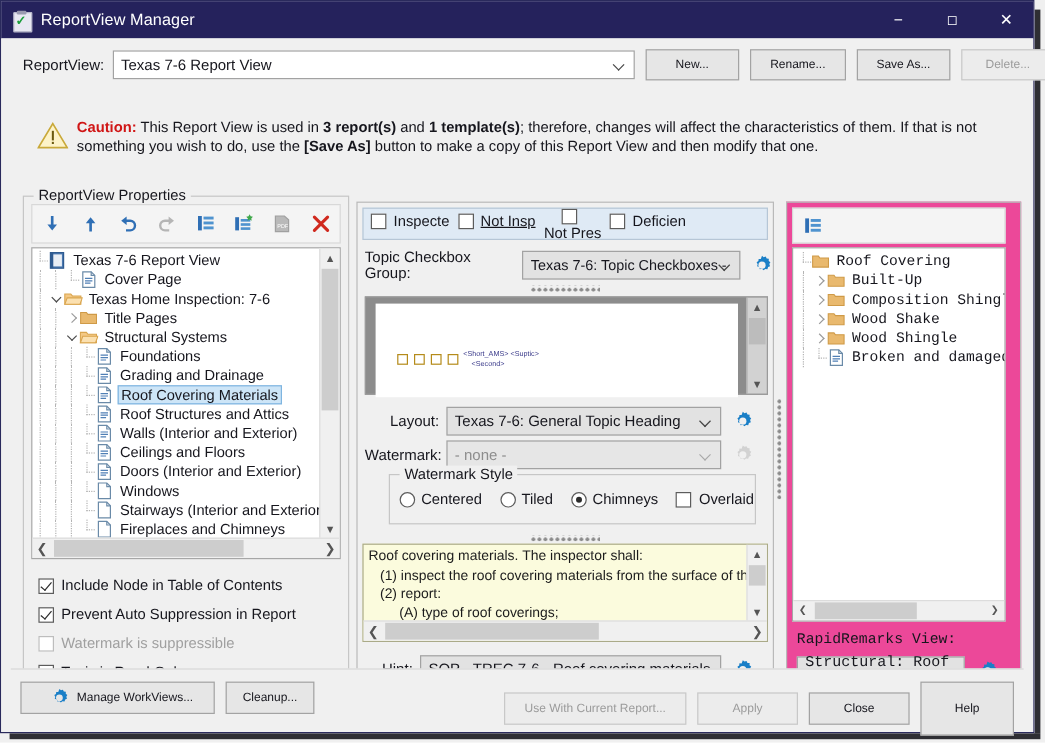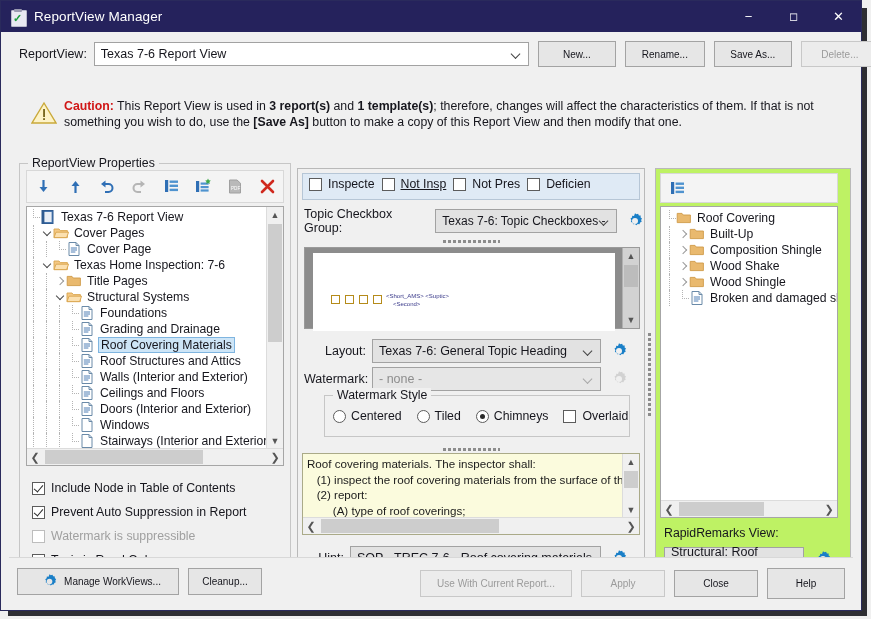--- a/index.html
+++ b/index.html
@@ -85,21 +85,21 @@
   .gear{width:18px;height:18px;flex:0 0 auto;}
   .dotgrip{height:7px;display:flex;align-items:center;justify-content:center;}
   .dotgrip span{display:block;width:58px;height:5px;background-image:radial-gradient(#8c8c8c 42%,transparent 43%);background-size:5px 5px;background-position:0 1px;}
   .preview{position:absolute;left:6px;top:78px;width:336px;height:82px;background:#8c8c8c;border:1px solid #9a9a9a;box-sizing:border-box;}
   .page{position:absolute;left:8px;top:5px;width:302px;height:78px;background:#ffffff;}
   .yline{font-size:11.6px;line-height:15.5px;color:#1b1b1b;white-space:nowrap;}
   .radio{width:13px;height:13px;border-radius:50%;border:1px solid #5c5c5c;background:#fff;box-sizing:border-box;margin-right:5px;position:relative;flex:0 0 auto;}
   .radio.on:after{content:"";position:absolute;left:3px;top:3px;width:5px;height:5px;border-radius:50%;background:#2b2b2b;}
 
   
-  #rightpanel{left:654px;top:136px;width:196px;height:419px;border:1px solid #b9b9b9;background:#bef264;box-sizing:border-box;position:absolute;}
+  #rightpanel{left:654px;top:136px;width:196px;height:419px;border:1px solid #b9b9b9;background:#ec4899;box-sizing:border-box;position:absolute;font-family:Liberation Mono, monospace;}
   .vsplit{position:absolute;left:646px;top:300px;width:6px;height:86px;}
   .vsplit span{display:block;width:4px;height:84px;background-image:radial-gradient(#8c8c8c 42%,transparent 43%);background-size:5px 5px;}
 
   .bottombar{position:absolute;left:8px;bottom:8px;right:8px;height:44px;background:#f0f0f0;border-top:1px solid #d8d8d8;}
 </style>
 </head>
 <body>
 
 <div id="app">
   <div class="win-shadow"></div>
@@ -218,33 +218,20 @@
                     <rect x="2" y="1.5" width="11" height="13" fill="#4a78b0" stroke="#2f5b90"></rect>
                     <rect x="3.2" y="3" width="8.4" height="10" fill="#e9eef5"></rect>
                     <rect x="2" y="1.5" width="2.4" height="13" fill="#2f5b90"></rect>
                   </svg></span>
                 <span class="tlabel">Texas 7-6 Report View</span>
               </div>
               <div class="tnode">
                 <span class="tw">
                   <span class="dots-v"></span>
                 </span>
-                <span class="exp">
-                  <span class="arr-d"></span>
-                </span>
-                <span class="ico"><svg width="16" height="16" viewBox="0 0 16 16">
-                    <path d="M1 4 H6 L7.3 5.6 H14.4 V12.6 H1 Z" fill="#f4c884" stroke="#d9a54e" stroke-width=".9"></path>
-                    <path d="M1 12.6 L3 7.2 H15.6 L13.6 12.6 Z" fill="#fbe0b0" stroke="#d9a54e" stroke-width=".9"></path>
-                  </svg></span>
-                <span class="tlabel">Cover Pages</span>
-              </div>
-              <div class="tnode">
-                <span class="tw">
-                  <span class="dots-v"></span>
-                </span>
                 <span class="tw">
                   <span class="dots-v"></span>
                 </span>
                 <span class="tw">
                   <span class="dots-l"></span>
                   <span class="dots-h"></span>
                 </span>
                 <span class="ico"><svg width="16" height="16" viewBox="0 0 16 16">
                     <path d="M3 1.5 H10 L13 4.5 V14.5 H3 Z" fill="#ffffff" stroke="#6a8aa8" stroke-width="1"></path>
                     <path d="M10 1.5 V4.5 H13" fill="none" stroke="#6a8aa8" stroke-width="1"></path>
@@ -541,21 +528,21 @@
       <div id="midpanel">
         <div class="midcb" id="topic-checkboxes">
             <div class="cbrow" style="margin-right:7px;">
               <span class="cbox"></span>
               <span>Inspecte</span>
             </div>
             <div class="cbrow" style="margin-right:7px;text-decoration:underline;">
               <span class="cbox"></span>
               <span>Not Insp</span>
             </div>
-            <div class="cbrow" style="margin-right:7px;">
+            <div class="cbrow" style="margin-right:7px;flex-direction:column;">
               <span class="cbox"></span>
               <span>Not Pres</span>
             </div>
             <div class="cbrow" style="margin-right:7px;">
               <span class="cbox"></span>
               <span>Deficien</span>
             </div>
           </div>
 
         <div class="tcg">
@@ -808,19 +795,19 @@
                 </svg>
             </span>
             <span>Manage WorkViews...</span>
           </div>
           <div class="btn" style="width:74px;height:27px;margin-left:9px;">Cleanup...</div>
         </div>
         <div style="position:absolute;right:8px;top:10px;display:flex;align-items:center;">
           <div class="btn disabled" style="width:152px;height:27px;">Use With Current Report...</div>
           <div class="btn disabled" style="width:84px;height:27px;margin-left:9px;">Apply</div>
           <div class="btn" style="width:84px;height:27px;margin-left:9px;">Close</div>
-          <div class="btn" style="width:78px;height:31px;margin-left:9px;">Help</div>
+          <div class="btn" style="width:78px;height:45px;margin-left:9px;">Help</div>
         </div>
       </div>
 
     </div>
   </div>
 </div>
 
 </body></html>

